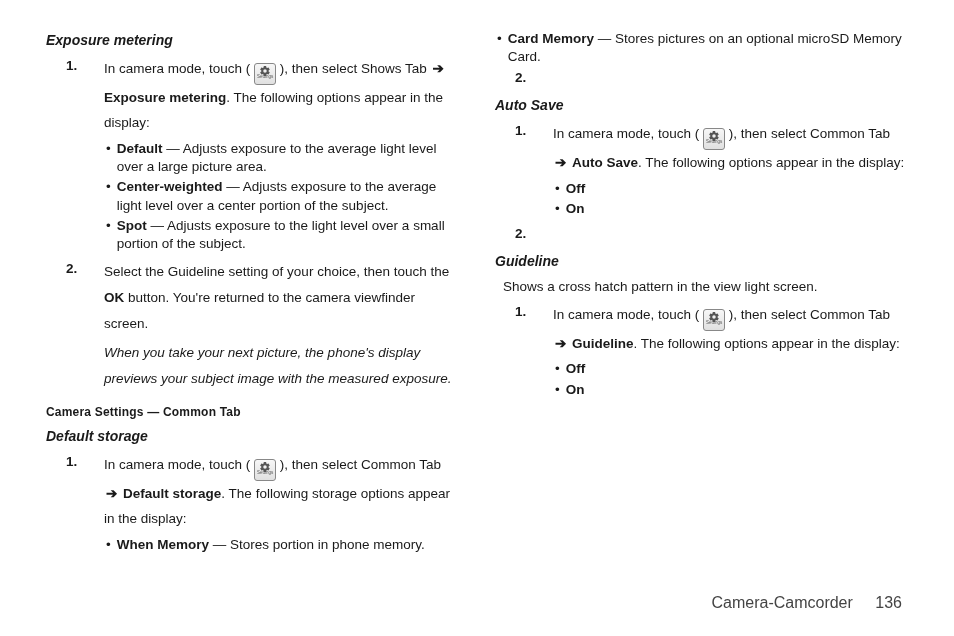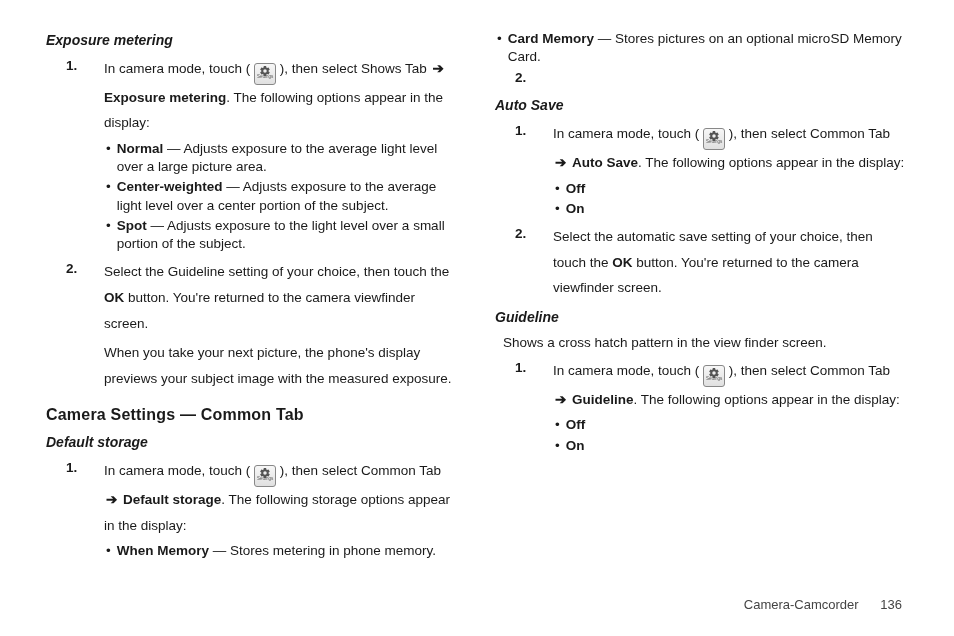--- a/index.html
+++ b/index.html
@@ -26,21 +26,21 @@
     line-height: 1.55;
   }
   .sub-heading {
     font-style: italic;
     font-weight: bold;
     margin: 0 0 4px 0;
     font-size: 14px;
   }
   .section-heading {
     font-weight: 900;
-    font-size: 16px;
+    font-size: 12px;
     margin: 2px 0 4px 0;
     letter-spacing: 0.2px;
   }
   ol.numlist {
     list-style: none;
     padding: 0;
     margin: 0 0 6px 0;
   }
   ol.numlist > li {
     display: flex;
@@ -106,29 +106,30 @@
   .gear .sub {
     font-size: 4.5px;
     line-height: 4px;
     color:#555;
     display:block;
     margin-top:-2px;
   }
   .para {
     margin: 4px 0 6px 0;
     line-height: 1.9;
+    font-style: italic;
   }
   .indent-para {
     margin-left: 58px;
   }
   .footer {
     position: absolute;
     right: 52px;
     bottom: 24px;
-    font-size: 13px;
+    font-size: 16px;
     color: #444;
     font-family: "Arial Narrow", Arial, sans-serif;
     margin-left: 8px;
   }
   .footer .pnum {
     margin-left: 18px;
   }
   .intro-line {
     margin: 0 0 4px 8px;
     font-size: 13.5px;
@@ -149,21 +150,21 @@
           <span>In camera mode, touch (</span>
           <span class="gear"><svg width="14" height="12" viewBox="0 0 24 24">
                 <path fill="#555" d="M19.14,12.94a7,7,0,0,0,.05-.94,7,7,0,0,0-.05-.94l2.11-1.65a.5.5,0,0,0,.12-.64l-2-3.46a.5.5,0,0,0-.61-.22l-2.49,1a7,7,0,0,0-1.63-.94L14.4,2.5A.5.5,0,0,0,13.9,2H9.9a.5.5,0,0,0-.5.42L9.16,5.15a7,7,0,0,0-1.63.94l-2.49-1a.5.5,0,0,0-.61.22l-2,3.46a.5.5,0,0,0,.12.64L4.66,11.06a7,7,0,0,0,0,1.88L2.55,14.59a.5.5,0,0,0-.12.64l2,3.46a.5.5,0,0,0,.61.22l2.49-1a7,7,0,0,0,1.63.94l.24,2.65a.5.5,0,0,0,.5.42h4a.5.5,0,0,0,.5-.42l.24-2.65a7,7,0,0,0,1.63-.94l2.49,1a.5.5,0,0,0,.61-.22l2-3.46a.5.5,0,0,0-.12-.64ZM12,15.5A3.5,3.5,0,1,1,15.5,12,3.5,3.5,0,0,1,12,15.5Z"></path>
               </svg><span class="sub">Settings</span></span>
           <span>), then select Shows Tab</span>
           <span class="arrow">➔</span>
           <span class="b">Exposure metering</span><span>. The following options appear in the display:</span>
           <ul class="bullets">
             <li>
                 <span class="dot">•</span>
-                <span class="btext"><span class="b">Normal</span><span> — Adjusts exposure to the average light level over a large picture area.</span></span>
+                <span class="btext"><span class="b">Default</span><span> — Adjusts exposure to the average light level over a large picture area.</span></span>
               </li>
             <li>
                 <span class="dot">•</span>
                 <span class="btext"><span class="b">Center-weighted</span><span> — Adjusts exposure to the average light level over a center portion of the subject.</span></span>
               </li>
             <li>
                 <span class="dot">•</span>
                 <span class="btext"><span class="b">Spot</span><span> — Adjusts exposure to the light level over a small portion of the subject.</span></span>
               </li>
           </ul>
@@ -187,21 +188,21 @@
           <span>In camera mode, touch (</span>
           <span class="gear"><svg width="14" height="12" viewBox="0 0 24 24">
                 <path fill="#555" d="M19.14,12.94a7,7,0,0,0,.05-.94,7,7,0,0,0-.05-.94l2.11-1.65a.5.5,0,0,0,.12-.64l-2-3.46a.5.5,0,0,0-.61-.22l-2.49,1a7,7,0,0,0-1.63-.94L14.4,2.5A.5.5,0,0,0,13.9,2H9.9a.5.5,0,0,0-.5.42L9.16,5.15a7,7,0,0,0-1.63.94l-2.49-1a.5.5,0,0,0-.61.22l-2,3.46a.5.5,0,0,0,.12.64L4.66,11.06a7,7,0,0,0,0,1.88L2.55,14.59a.5.5,0,0,0-.12.64l2,3.46a.5.5,0,0,0,.61.22l2.49-1a7,7,0,0,0,1.63.94l.24,2.65a.5.5,0,0,0,.5.42h4a.5.5,0,0,0,.5-.42l.24-2.65a7,7,0,0,0,1.63-.94l2.49,1a.5.5,0,0,0,.61-.22l2-3.46a.5.5,0,0,0-.12-.64ZM12,15.5A3.5,3.5,0,1,1,15.5,12,3.5,3.5,0,0,1,12,15.5Z"></path>
               </svg><span class="sub">Settings</span></span>
           <span>), then select Common Tab</span>
           <span class="arrow">➔</span>
           <span class="b">Default storage</span><span>. The following storage options appear in the display:</span>
           <ul class="bullets">
             <li>
                 <span class="dot">•</span>
-                <span class="btext"><span class="b">When Memory</span><span> — Stores metering in phone memory.</span></span>
+                <span class="btext"><span class="b">When Memory</span><span> — Stores portion in phone memory.</span></span>
               </li>
           </ul>
         </div>
       </li>
     </ol>
   </div>
 
   <div class="col">
     <ul class="bullets indent-para" style="margin-top:0;">
       <li>
@@ -234,28 +235,25 @@
               </li>
             <li>
                 <span class="dot">•</span>
                 <span class="btext"><span class="b">On</span></span>
               </li>
           </ul>
         </div>
       </li>
       <li>
         <span class="num">2.</span>
-        <div class="body">
-          <span>Select the automatic save setting of your choice, then touch the </span><span class="b">OK</span><span> button. You're returned to the camera viewfinder screen.</span>
-        </div>
       </li>
     </ol>
 
     <div class="sub-heading">Guideline</div>
-    <div class="intro-line">Shows a cross hatch pattern in the view finder screen.</div>
+    <div class="intro-line">Shows a cross hatch pattern in the view light screen.</div>
     <ol class="numlist">
       <li>
         <span class="num">1.</span>
         <div class="body">
           <span>In camera mode, touch (</span>
           <span class="gear"><svg width="14" height="12" viewBox="0 0 24 24">
                 <path fill="#555" d="M19.14,12.94a7,7,0,0,0,.05-.94,7,7,0,0,0-.05-.94l2.11-1.65a.5.5,0,0,0,.12-.64l-2-3.46a.5.5,0,0,0-.61-.22l-2.49,1a7,7,0,0,0-1.63-.94L14.4,2.5A.5.5,0,0,0,13.9,2H9.9a.5.5,0,0,0-.5.42L9.16,5.15a7,7,0,0,0-1.63.94l-2.49-1a.5.5,0,0,0-.61.22l-2,3.46a.5.5,0,0,0,.12.64L4.66,11.06a7,7,0,0,0,0,1.88L2.55,14.59a.5.5,0,0,0-.12.64l2,3.46a.5.5,0,0,0,.61.22l2.49-1a7,7,0,0,0,1.63.94l.24,2.65a.5.5,0,0,0,.5.42h4a.5.5,0,0,0,.5-.42l.24-2.65a7,7,0,0,0,1.63-.94l2.49,1a.5.5,0,0,0,.61-.22l2-3.46a.5.5,0,0,0-.12-.64ZM12,15.5A3.5,3.5,0,1,1,15.5,12,3.5,3.5,0,0,1,12,15.5Z"></path>
               </svg><span class="sub">Settings</span></span>
           <span>), then select Common Tab</span>
           <span class="arrow">➔</span>

